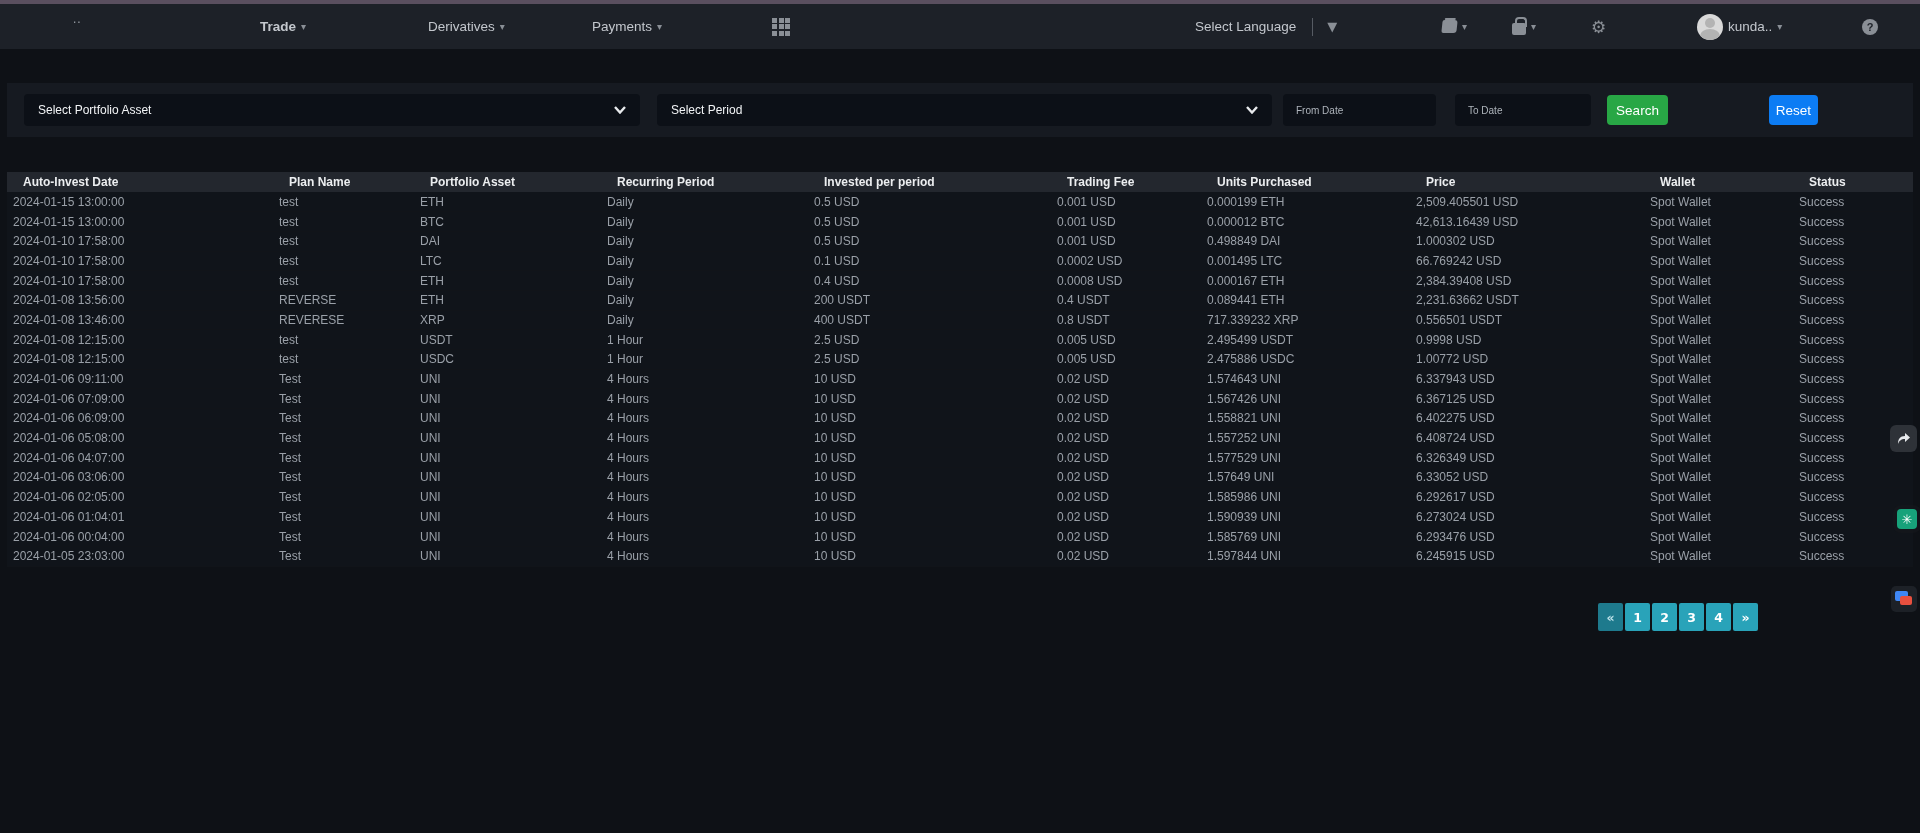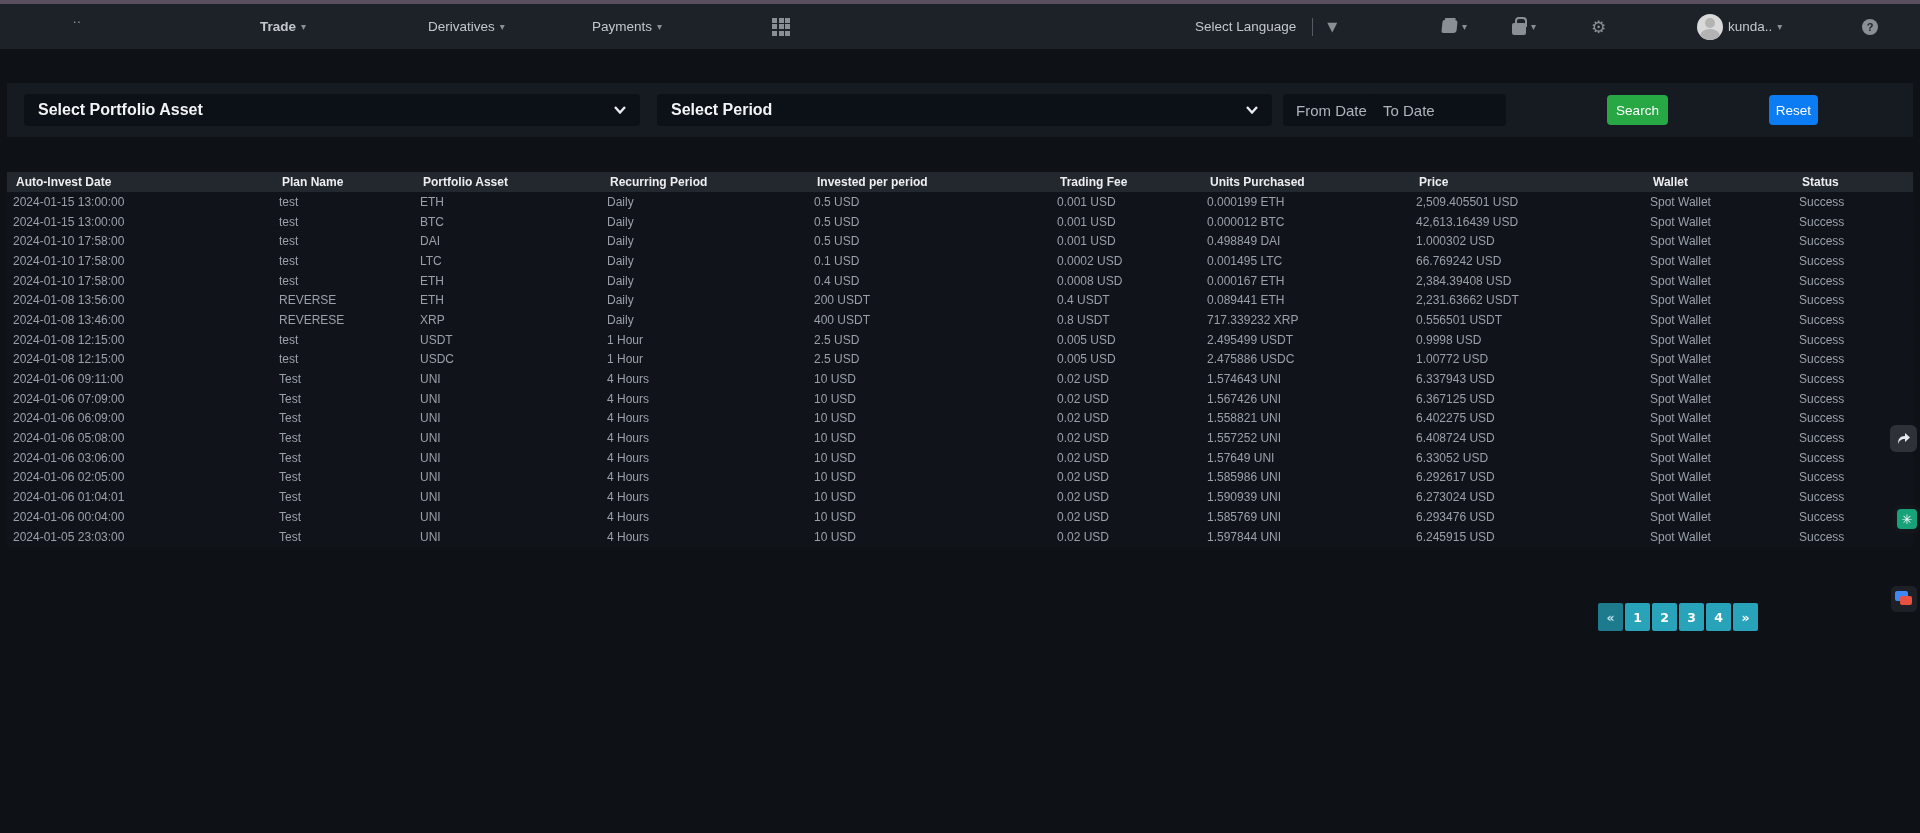--- a/index.html
+++ b/index.html
@@ -29,36 +29,36 @@
                  font-weight:bold; font-size:11px; display:flex; align-items:center; justify-content:center; }
   .avatar { width:26px; height:26px; border-radius:50%; background:#d9d9d9; position:relative; overflow:hidden; }
   .avatar::before { content:""; position:absolute; left:8px; top:4px; width:10px; height:10px; border-radius:50%; background:#b3b3b3; }
   .avatar::after  { content:""; position:absolute; left:3px; top:15px; width:20px; height:14px; border-radius:50% 50% 0 0; background:#b3b3b3; }
 
   
   .filterbar { position:absolute; top:83px; left:7px; width:1906px; height:54px; background:#161a21; }
   .control { position:absolute; top:11px; height:32px; background:#0c1017; border-radius:4px;
              display:flex; align-items:center; color:#f2f4f6; }
   .select { justify-content:space-between; padding:0 14px; cursor:pointer; }
-  .select .sel-label { font-size:16px; font-weight:bold; }
+  .select .sel-label { font-size:12px; font-weight:normal; }
   .chev { width:12px; height:8px; }
   .chev polyline { fill:none; stroke:#e8eaed; stroke-width:2.4; }
-  .date-input { border:none; outline:none; background:#0c1017; color:#c9ced4; font-size:15px;
+  .date-input { border:none; outline:none; background:#0c1017; color:#c9ced4; font-size:10px;
                 padding:0 13px; border-radius:4px; font-family:"Liberation Sans", sans-serif; }
   .date-input::placeholder { color:#aeb4bb; opacity:1; }
   .btn { position:absolute; top:12px; height:30px; border:none; border-radius:4px; color:#fff;
          font-size:13.5px; cursor:pointer; font-family:"Liberation Sans", sans-serif; }
   .btn-search { left:1600px; width:61px; background:#28a745; }
   .btn-reset  { left:1762px; width:49px; background:#0c7cf4; }
 
   
   .tablewrap { position:absolute; top:172px; left:7px; width:1906px; }
   table { width:100%; border-collapse:collapse; table-layout:fixed; }
   th { background:#23272e; color:#eceef0; font-size:12px; font-weight:bold; text-align:left;
-       height:20px; padding:0 0 0 9px; white-space:nowrap; overflow:hidden; }
+       height:20px; padding:0 0 0 16px; white-space:nowrap; overflow:hidden; }
   td { background:#10141a; color:#9aa0a8; font-size:12px; height:19.7px; padding:0 0 0 6px;
        white-space:nowrap; overflow:hidden; border-bottom:1px solid rgba(255,255,255,0.015); }
 
   
   .pagination { position:absolute; top:603px; left:1598px; display:flex; gap:2px; }
   .page-btn { width:25px; height:28px; border:none; border-radius:2px; background:#29a3b9;
               color:#fff; font-size:12.5px; font-weight:bold; cursor:pointer;
               font-family:"DejaVu Sans", sans-serif; display:flex; align-items:center; justify-content:center; }
   .page-btn.dim { background:#1e7a8d; color:#bfe3ea; }
 
@@ -149,21 +149,21 @@
         <polyline points="1,1 6,6.5 11,1"></polyline>
       </svg>
   </div>
   <div class="control select" style="left:650px; width:615px;">
     <span class="sel-label">Select Period</span>
     <svg class="chev" viewBox="0 0 12 8">
         <polyline points="1,1 6,6.5 11,1"></polyline>
       </svg>
   </div>
   <input class="control date-input" style="left: 1276px; width: 153px;" placeholder="From Date">
-  <input class="control date-input" style="left: 1363px; width: 136px;" placeholder="To Date">
+  <input class="control date-input" style="left: 1448px; width: 136px;" placeholder="To Date">
   <button class="btn btn-search">Search</button>
   <button class="btn btn-reset">Reset</button>
 </div>
 
 <div class="tablewrap">
   <table>
     <colgroup>
       <col style="width:266px">
         <col style="width:141px">
         <col style="width:187px">
@@ -340,20 +340,32 @@
           <td>UNI</td>
           <td>4 Hours</td>
           <td>10 USD</td>
           <td>0.02 USD</td>
           <td>1.557252 UNI</td>
           <td>6.408724 USD</td>
           <td>Spot Wallet</td>
           <td>Success</td>
         </tr>
         <tr>
+          <td>2024-01-06 04:07:00</td>
+          <td>Test</td>
+          <td>UNI</td>
+          <td>4 Hours</td>
+          <td>10 USD</td>
+          <td>0.02 USD</td>
+          <td>1.577529 UNI</td>
+          <td>6.326349 USD</td>
+          <td>Spot Wallet</td>
+          <td>Success</td>
+        </tr>
+        <tr>
           <td>2024-01-06 03:06:00</td>
           <td>Test</td>
           <td>UNI</td>
           <td>4 Hours</td>
           <td>10 USD</td>
           <td>0.02 USD</td>
           <td>1.57649 UNI</td>
           <td>6.33052 USD</td>
           <td>Spot Wallet</td>
           <td>Success</td>

